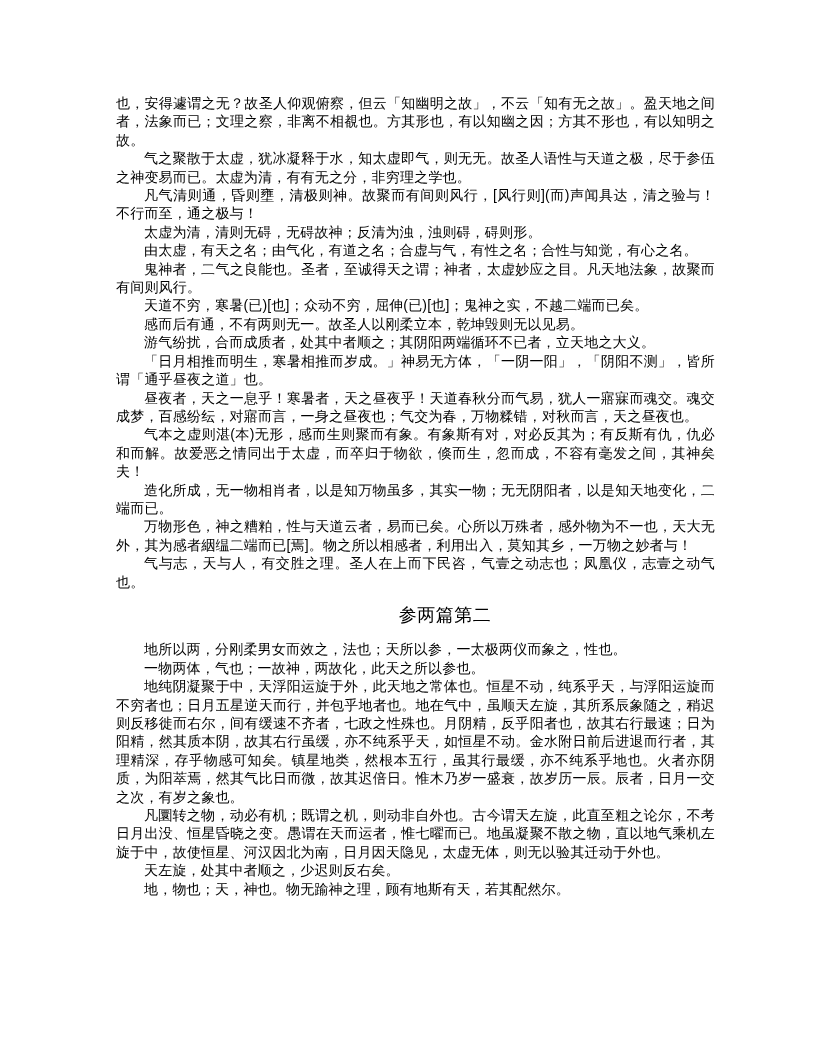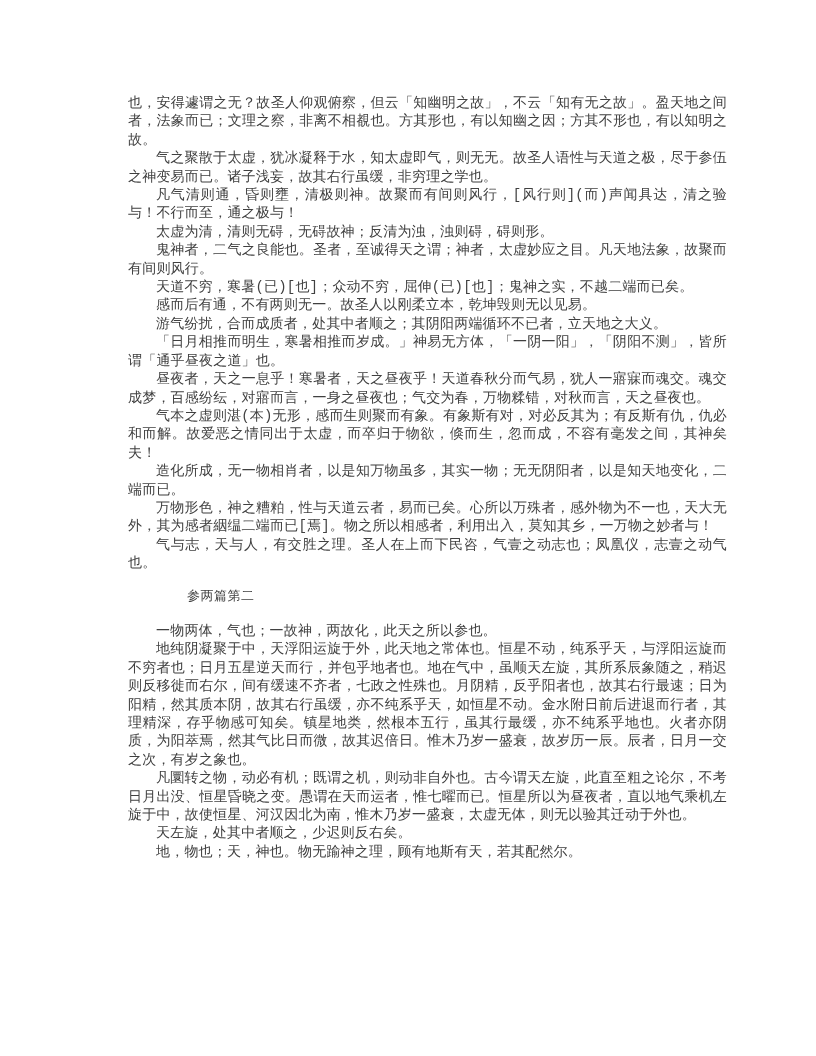--- a/index.html
+++ b/index.html
@@ -10,69 +10,71 @@
     position: relative;
     overflow: hidden;
   }
   .page {
     position: absolute;
     inset: 0;
     background: #ffffff;
   }
   .text-block {
     position: absolute;
-    left: 128px;
+    left: 116px;
     top: 94px;
     width: 599px;
-    font-family: Liberation Mono, monospace;
+    font-family: Liberation Sans, sans-serif;
     font-size: 14px;
     line-height: 18.4px;
     letter-spacing: 0.2px;
-    color: #404040;
+    color: #000000;
     text-align: justify;
   }
   .para {
     margin: 0;
     padding: 0;
     text-indent: 2em;
   }
   .para.no-indent {
     text-indent: 0;
   }
   .section-title {
     margin: 15px 0 16px 0;
     padding-left: 59px;
-    font-size: 13px;
+    font-size: 18px;
     font-weight: normal;
     letter-spacing: 0.5px;
     text-indent: 0;
-    text-align: left;
+    text-align: center;
   }
 </style>
 </head>
 <body>
 
 <div class="page">
   <div class="text-block">
     <p class="para no-indent">也，安得遽谓之无？故圣人仰观俯察，但云「知幽明之故」，不云「知有无之故」。盈天地之间者，法象而已；文理之察，非离不相覩也。方其形也，有以知幽之因；方其不形也，有以知明之故。</p>
-    <p class="para">气之聚散于太虚，犹冰凝释于水，知太虚即气，则无无。故圣人语性与天道之极，尽于参伍之神变易而已。诸子浅妄，故其右行虽缓，非穷理之学也。</p>
+    <p class="para">气之聚散于太虚，犹冰凝释于水，知太虚即气，则无无。故圣人语性与天道之极，尽于参伍之神变易而已。太虚为清，有有无之分，非穷理之学也。</p>
     <p class="para">凡气清则通，昏则壅，清极则神。故聚而有间则风行，[风行则](而)声闻具达，清之验与！不行而至，通之极与！</p>
     <p class="para">太虚为清，清则无碍，无碍故神；反清为浊，浊则碍，碍则形。</p>
+    <p class="para">由太虚，有天之名；由气化，有道之名；合虚与气，有性之名；合性与知觉，有心之名。</p>
     <p class="para">鬼神者，二气之良能也。圣者，至诚得天之谓；神者，太虚妙应之目。凡天地法象，故聚而有间则风行。</p>
     <p class="para">天道不穷，寒暑(已)[也]；众动不穷，屈伸(已)[也]；鬼神之实，不越二端而已矣。</p>
     <p class="para">感而后有通，不有两则无一。故圣人以刚柔立本，乾坤毁则无以见易。</p>
     <p class="para">游气纷扰，合而成质者，处其中者顺之；其阴阳两端循环不已者，立天地之大义。</p>
     <p class="para">「日月相推而明生，寒暑相推而岁成。」神易无方体，「一阴一阳」，「阴阳不测」，皆所谓「通乎昼夜之道」也。</p>
     <p class="para">昼夜者，天之一息乎！寒暑者，天之昼夜乎！天道春秋分而气易，犹人一寤寐而魂交。魂交成梦，百感纷纭，对寤而言，一身之昼夜也；气交为春，万物糅错，对秋而言，天之昼夜也。</p>
     <p class="para">气本之虚则湛(本)无形，感而生则聚而有象。有象斯有对，对必反其为；有反斯有仇，仇必和而解。故爱恶之情同出于太虚，而卒归于物欲，倏而生，忽而成，不容有毫发之间，其神矣夫！</p>
     <p class="para">造化所成，无一物相肖者，以是知万物虽多，其实一物；无无阴阳者，以是知天地变化，二端而已。</p>
     <p class="para">万物形色，神之糟粕，性与天道云者，易而已矣。心所以万殊者，感外物为不一也，天大无外，其为感者絪缊二端而已[焉]。物之所以相感者，利用出入，莫知其乡，一万物之妙者与！</p>
     <p class="para">气与志，天与人，有交胜之理。圣人在上而下民咨，气壹之动志也；凤凰仪，志壹之动气也。</p>
 
     <h2 class="section-title">参两篇第二</h2>
 
+    <p class="para">地所以两，分刚柔男女而效之，法也；天所以参，一太极两仪而象之，性也。</p>
     <p class="para">一物两体，气也；一故神，两故化，此天之所以参也。</p>
     <p class="para">地纯阴凝聚于中，天浮阳运旋于外，此天地之常体也。恒星不动，纯系乎天，与浮阳运旋而不穷者也；日月五星逆天而行，并包乎地者也。地在气中，虽顺天左旋，其所系辰象随之，稍迟则反移徙而右尔，间有缓速不齐者，七政之性殊也。月阴精，反乎阳者也，故其右行最速；日为阳精，然其质本阴，故其右行虽缓，亦不纯系乎天，如恒星不动。金水附日前后进退而行者，其理精深，存乎物感可知矣。镇星地类，然根本五行，虽其行最缓，亦不纯系乎地也。火者亦阴质，为阳萃焉，然其气比日而微，故其迟倍日。惟木乃岁一盛衰，故岁历一辰。辰者，日月一交之次，有岁之象也。</p>
-    <p class="para">凡圜转之物，动必有机；既谓之机，则动非自外也。古今谓天左旋，此直至粗之论尔，不考日月出没、恒星昏晓之变。愚谓在天而运者，惟七曜而已。恒星所以为昼夜者，直以地气乘机左旋于中，故使恒星、河汉因北为南，惟木乃岁一盛衰，太虚无体，则无以验其迁动于外也。</p>
+    <p class="para">凡圜转之物，动必有机；既谓之机，则动非自外也。古今谓天左旋，此直至粗之论尔，不考日月出没、恒星昏晓之变。愚谓在天而运者，惟七曜而已。地虽凝聚不散之物，直以地气乘机左旋于中，故使恒星、河汉因北为南，日月因天隐见，太虚无体，则无以验其迁动于外也。</p>
     <p class="para">天左旋，处其中者顺之，少迟则反右矣。</p>
     <p class="para">地，物也；天，神也。物无踰神之理，顾有地斯有天，若其配然尔。</p>
   </div>
 </div>
 
 </body></html>

